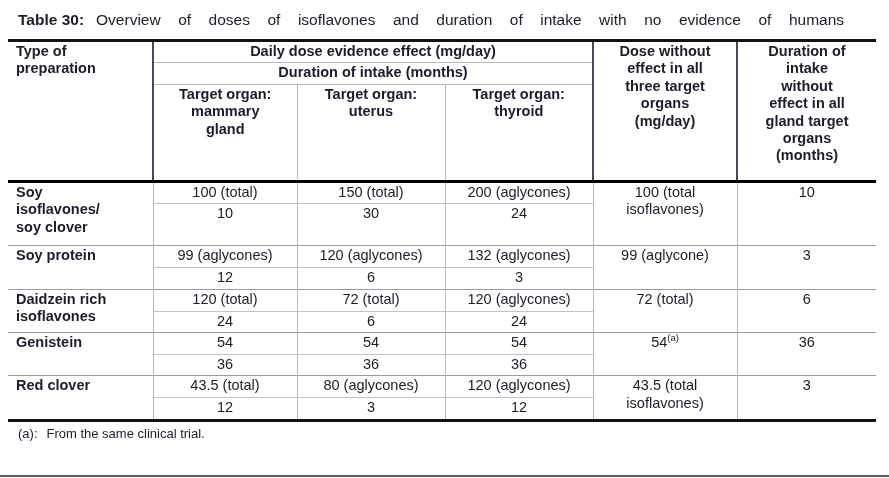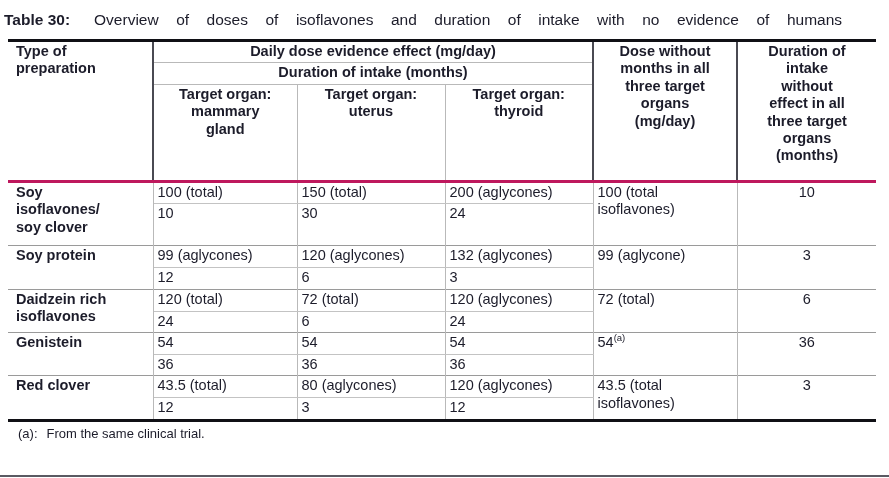--- a/index.html
+++ b/index.html
@@ -8,40 +8,40 @@
     width: 889px; height: 478px;
     font-family: "Liberation Sans", "DejaVu Sans", sans-serif;
     color: #1c1c2a;
     overflow: hidden;
   }
   .page { position: relative; width: 889px; height: 478px; background: #fff; }
 
   
   .caption {
     display: flex;
-    padding: 9px 14px 4px 4px;
-    gap: 24px;
+    padding: 9px 14px 4px 18px;
+    gap: 12px;
     font-size: 15.5px;
     line-height: 1.42;
   }
   .caption-label { font-weight: 700; white-space: nowrap; }
   .caption-text { width: 748px; }
   .jline { text-align: justify; text-align-last: justify; }
 
   
   table {
     margin-left: 8px;
     margin-top: 4px;
     width: 868px;
     table-layout: fixed;
     border-collapse: collapse;
     border-top: 3px solid #101015;
     border-bottom: 3px solid #101015;
   }
-  thead { border-bottom: 3px solid #be185d; }
+  thead { border-bottom: 3px solid #000000; }
   th, td {
     font-size: 14.5px;
     line-height: 1.2;
     padding: 1px 4px 2px 4px;
     vertical-align: top;
     overflow: hidden;
   }
   th { font-weight: 700; text-align: center; white-space: pre-line; }
 
   .hA { height: 21px; }
@@ -54,21 +54,21 @@
   .hB .span-h2 { border-bottom: 1px solid #b9b9b9; }
   .torg { }
   .torg.mid { border-left: 1px solid #b9b9b9; }
   .torg.last { border-right: 2px solid #4a4a52; }
   .c5 { border-right: 2px solid #4a4a52; }
   .c6 { }
 
   tbody td { border-left: 1px solid #b9b9b9; border-right: 1px solid #b9b9b9; }
   tbody td.name   { border-left: none; font-weight: 700; text-align: left; padding-left: 8px; white-space: pre-line; }
   tbody td.allmon { border-right: none; text-align: center; }
-  tbody td.dose, tbody td.mon, tbody td.alldose { text-align: left; }
+  tbody td.dose, tbody td.mon, tbody td.alldose { text-align: center; }
   tbody td.alldose { white-space: pre-line; }
 
   .sub1 { height: 22px; }
   .sub2 { height: 21px; }
   #grp0 .sub2 { height: 42px; }
   #grp1 .sub2 { height: 15px; }
   #grp4 .sub2 { height: 23px; }
 
   .grp + .grp .sub1 > td { border-top: 1px solid #9a9a9a; }
   .sub1 > td.dose { border-bottom: 1px solid #c3c3c3; }
@@ -108,29 +108,29 @@
       <col style="width:148px">
         <col style="width:144px">
         <col style="width:139px">
     </colgroup>
     <thead>
       <tr class="hA">
         <th class="c1" rowspan="3">Type of
 preparation</th>
         <th class="span-h" colspan="3">Daily dose evidence effect (mg/day)</th>
         <th class="c5" rowspan="3">Dose without
-months in all
+effect in all
 three target
 organs
 (mg/day)</th>
         <th class="c6" rowspan="3">Duration of
 intake
 without
 effect in all
-three target
+gland target
 organs
 (months)</th>
       </tr>
       <tr class="hB">
         <th class="span-h2" colspan="3">Duration of intake (months)</th>
       </tr>
       <tr class="hC">
         <th class="torg">Target organ:
 mammary
 gland</th>

